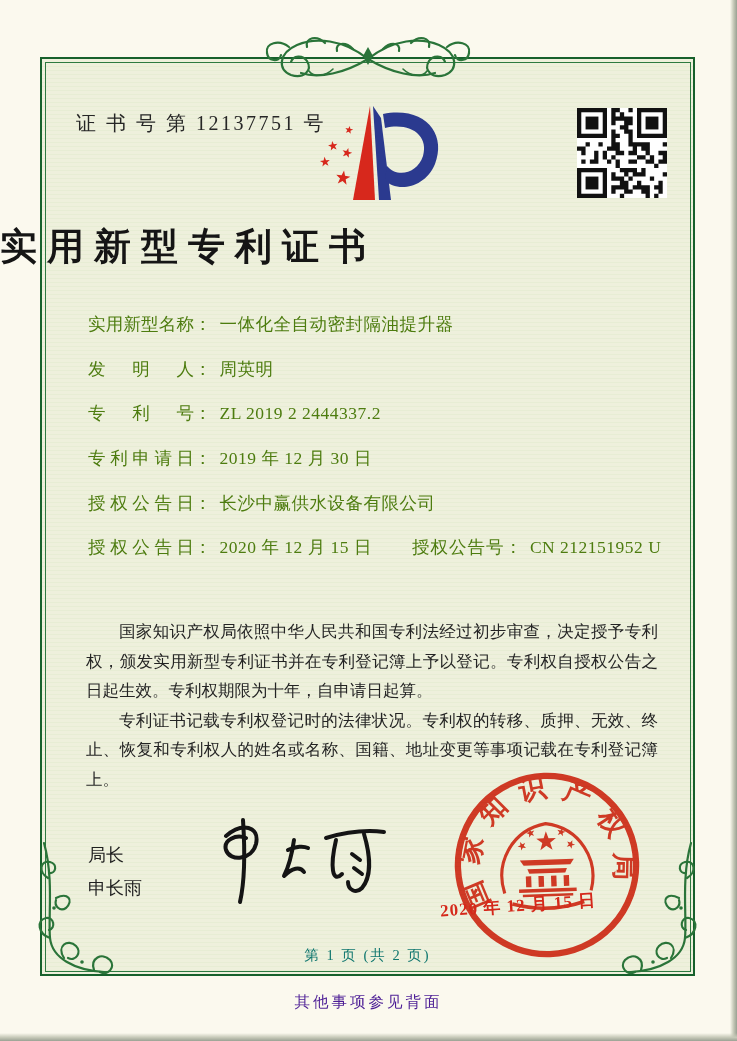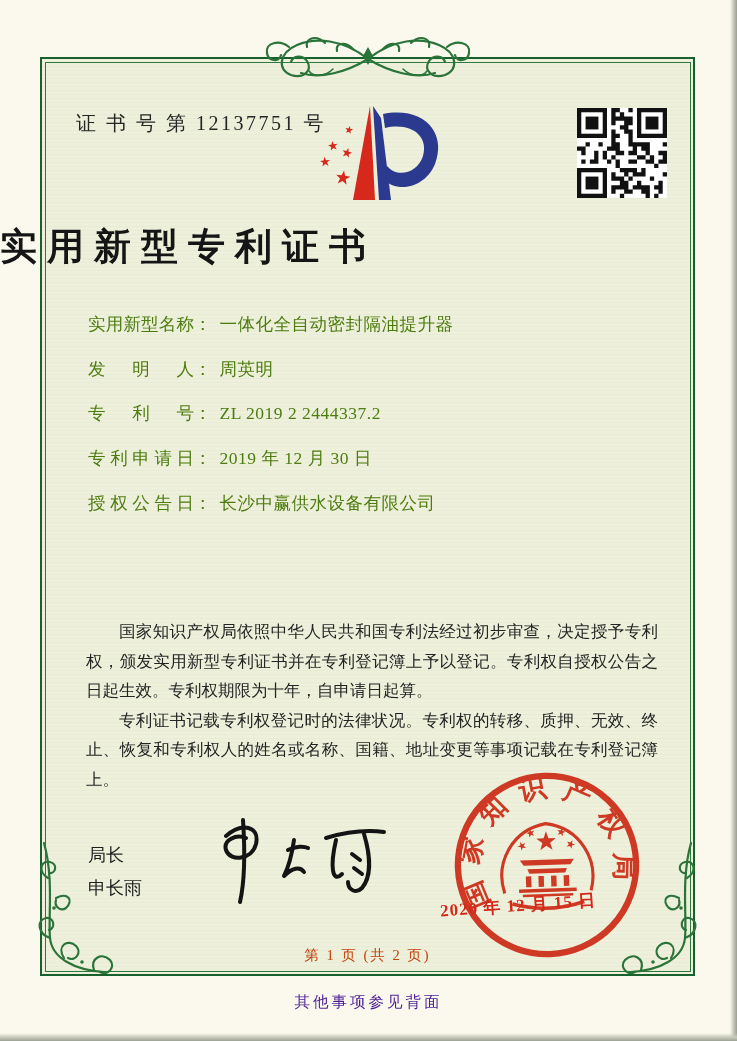--- a/index.html
+++ b/index.html
@@ -35,21 +35,21 @@
   .flabel2{margin-left:40px;letter-spacing:1px;}
   .paras{position:absolute;left:86px;top:617px;width:572px;font-size:16.5px;
     line-height:29.5px;text-align:justify;color:#242424;}
   .paras p{margin:0;text-indent:2em;}
   .signer{position:absolute;left:88px;top:839px;font-size:18px;line-height:33px;color:#1f1f1f;}
   .signature{position:absolute;left:196px;top:810px;}
   .seal{position:absolute;left:448px;top:766px;mix-blend-mode:multiply;opacity:.93;transform:rotate(-2deg);}
   .seal-date{position:absolute;left:440px;top:894px;font-size:17px;color:#d5281a;
     letter-spacing:1px;transform:rotate(-4deg);font-weight:600;}
   .pagenum{position:absolute;left:40px;top:946px;width:655px;text-align:center;
-    font-size:14.5px;letter-spacing:2px;color:#c2410c;}
+    font-size:14.5px;letter-spacing:2px;color:#0f766e;}
   .footer{position:absolute;left:0;top:992px;width:737px;text-align:center;
     font-size:15.5px;letter-spacing:3px;color:#4c1d95;}
 </style>
 </head>
 <body>
 
 <div class="page">
 
   <div class="frame">
     <div class="frame-inner"></div>
@@ -146,20 +146,23 @@
       <span class="flabel">发明人</span><span class="colon">：</span><span class="fvalue">周英明</span>
     </div>
     <div class="frow">
       <span class="flabel">专利号</span><span class="colon">：</span><span class="fvalue">ZL 2019 2 2444337.2</span>
     </div>
     <div class="frow">
       <span class="flabel">专利申请日</span><span class="colon">：</span><span class="fvalue">2019 年 12 月 30 日</span>
     </div>
     <div class="frow">
       <span class="flabel">授权公告日</span><span class="colon">：</span><span class="fvalue">长沙中赢供水设备有限公司</span>
+    </div>
+    <div class="frow">
+      <span class="flabel">授权公告日</span><span class="colon">：</span><span class="fvalue">2020 年 12 月 15 日</span><span class="flabel2">授权公告号</span><span class="colon">：</span><span class="fvalue">CN 212151952 U</span>
     </div>
   </div>
 
   <div class="paras">
     <p>国家知识产权局依照中华人民共和国专利法经过初步审查，决定授予专利权，颁发实用新型专利证书并在专利登记簿上予以登记。专利权自授权公告之日起生效。专利权期限为十年，自申请日起算。</p>
     <p>专利证书记载专利权登记时的法律状况。专利权的转移、质押、无效、终止、恢复和专利权人的姓名或名称、国籍、地址变更等事项记载在专利登记簿上。</p>
   </div>
 
   <div class="signer">
     <div>局长</div>

